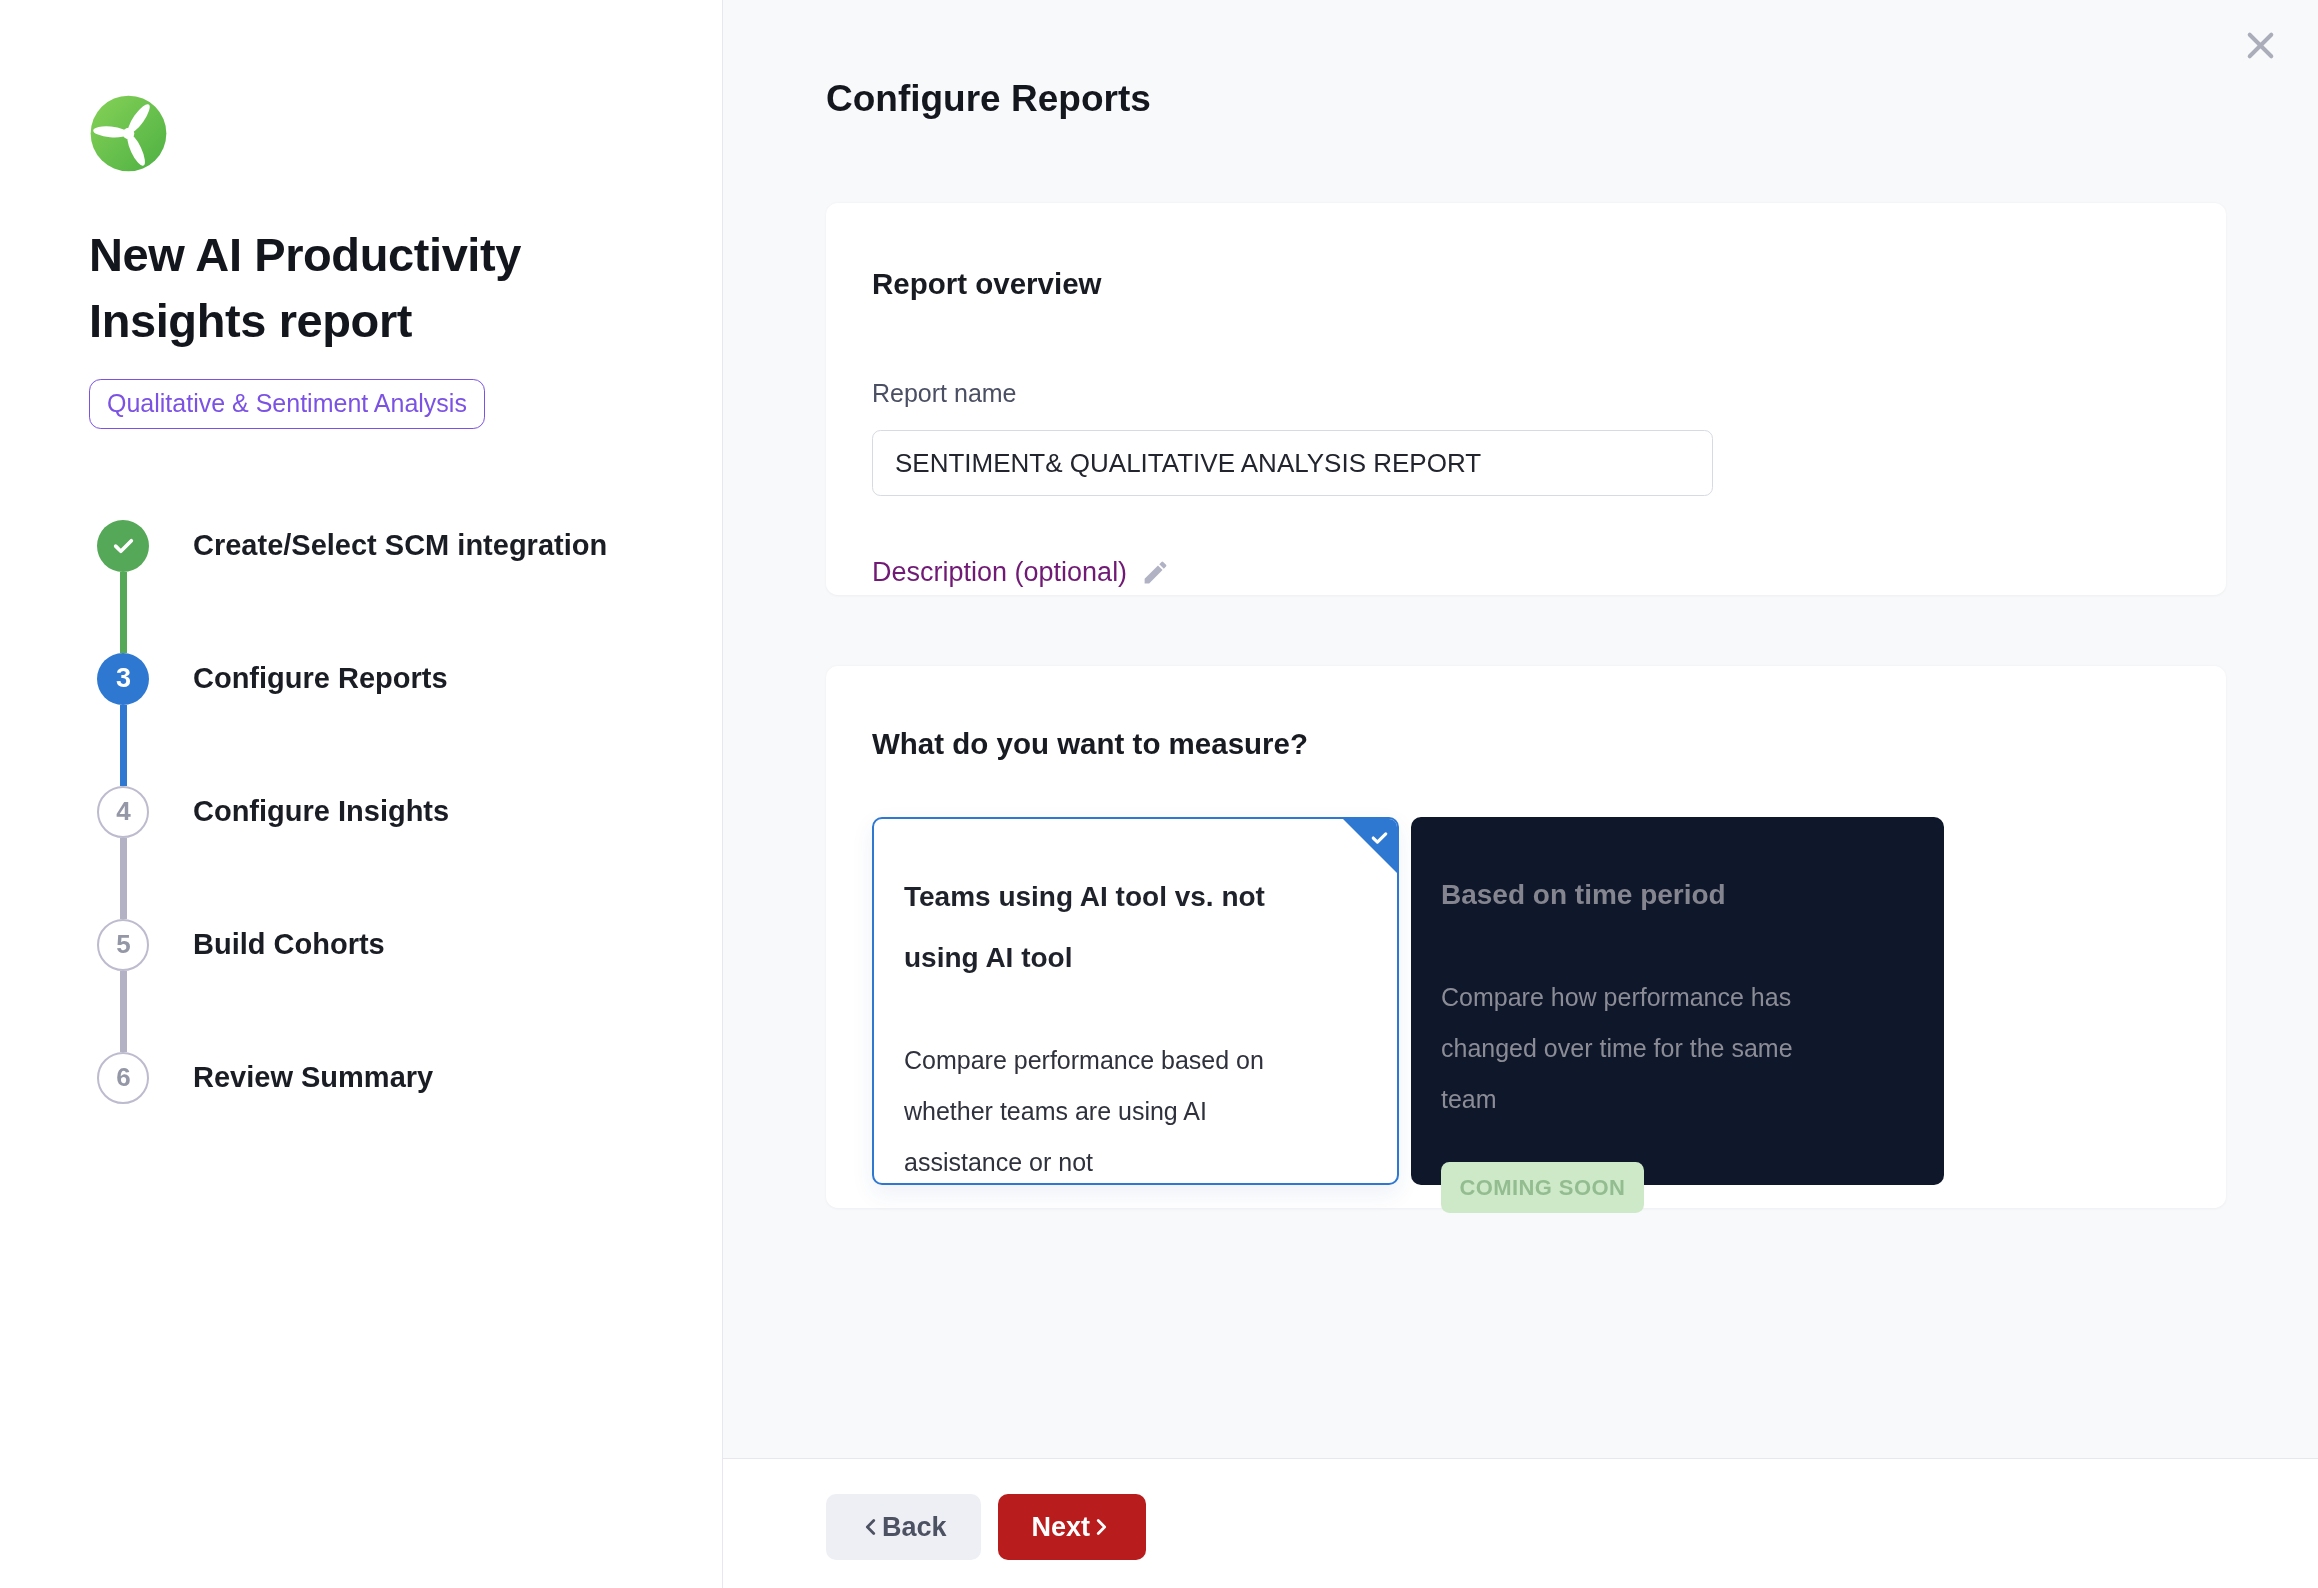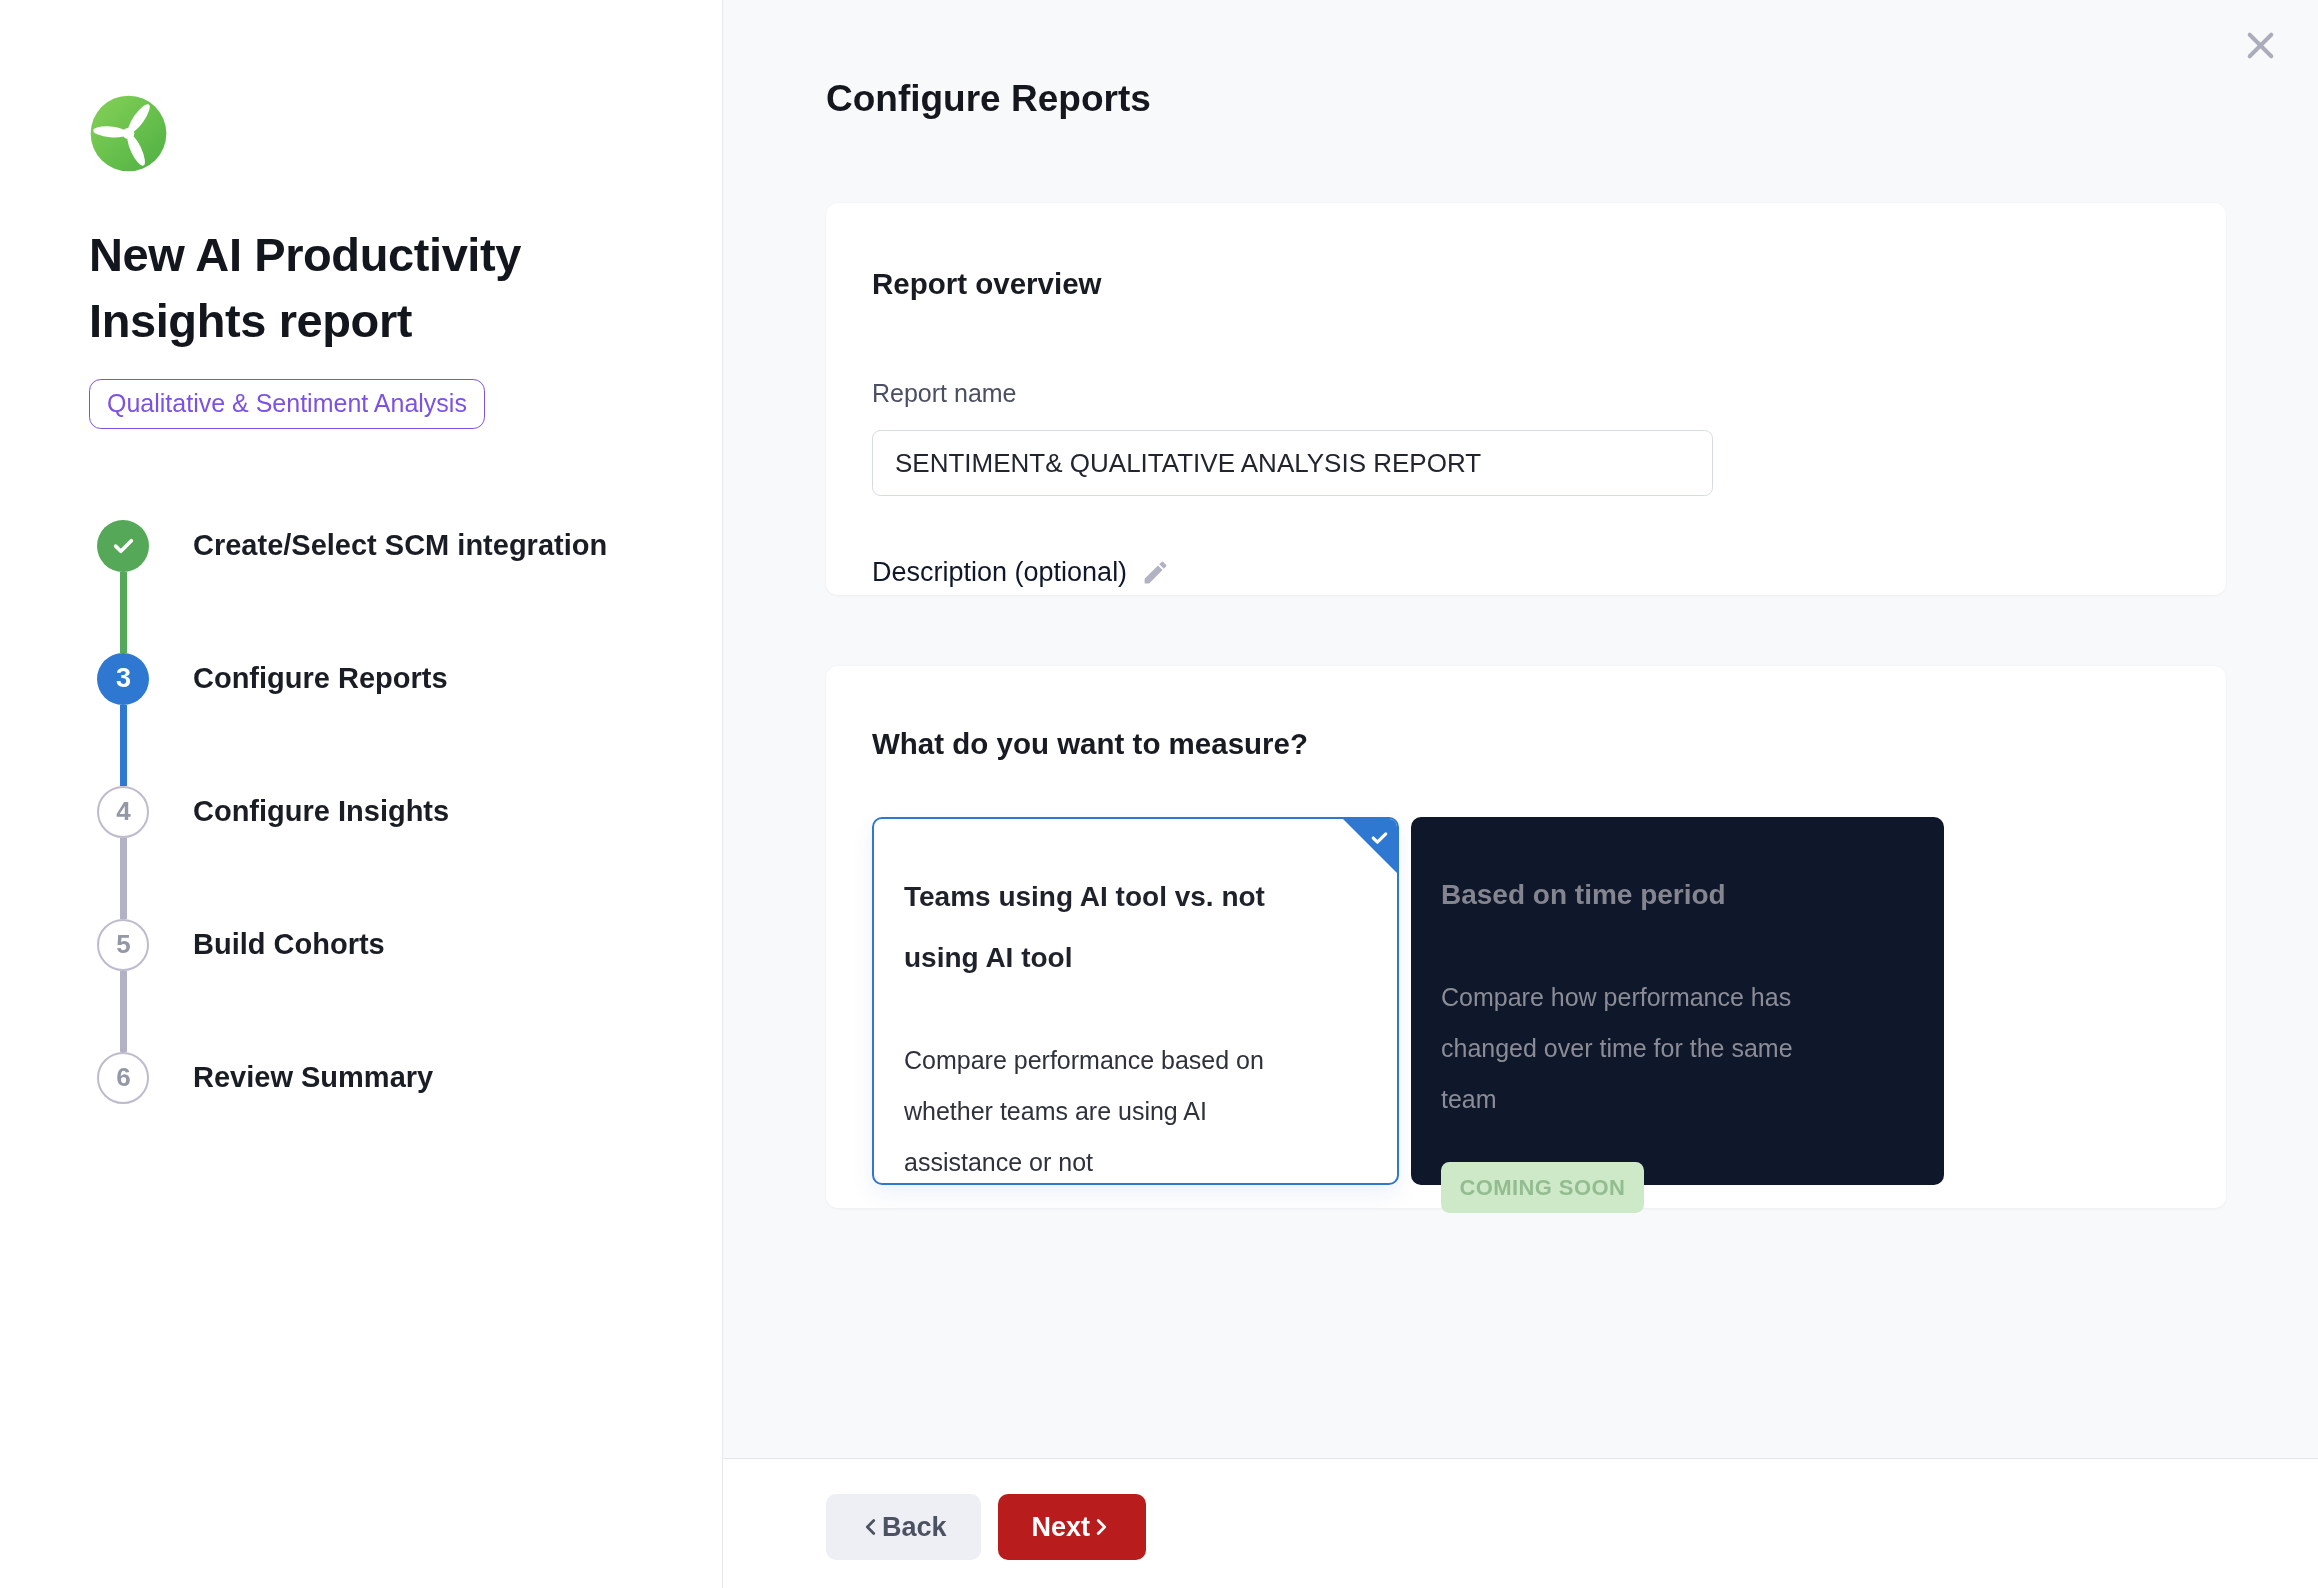--- a/index.html
+++ b/index.html
@@ -43,21 +43,21 @@
 
   .card { width:1400px; margin-left:103px; background:#ffffff; border-radius:11.8px;
           box-shadow:0 0.8px 2.5px rgba(25,30,50,0.05); }
   .card-overview { margin-top:83px; height:392px; padding:64px 46px 0 46px; }
   .card h3 { font-size:29.5px; font-weight:700; color:#191b22; }
   .field-label { display:block; margin-top:78px; font-size:25px; font-weight:500; color:#4b4f63; }
   .name-input { display:block; margin-top:22px; width:841px; height:66px; border:1.7px solid #d8dae3;
                 border-radius:8.4px; background:#ffffff; font-family:"Liberation Sans",sans-serif;
                 font-size:26px; color:#23252e; padding:0 22px; outline:none; }
   .desc-row { margin-top:61px; display:flex; align-items:center; gap:13.5px; cursor:pointer; width:max-content; }
-  .desc-label { font-size:27px; color:#0f172a; }
+  .desc-label { font-size:27px; color:#701a75; }
   .pencil-icon svg { width:29px; height:29px; display:block; }
 
   .card-measure { margin-top:71px; height:542px; padding:61px 46px 0 46px; }
   .options { display:flex; margin-top:56px; gap:12px; }
   .option { border-radius:10px; position:relative; }
   .option-selected { width:527px; height:368px; background:#ffffff; border:2.5px solid #2e78d2;
                      overflow:hidden; padding:47px 30px 0 30px; cursor:pointer;
                      box-shadow:0 8.4px 22px rgba(40,80,160,0.08); }
   .corner-fold { position:absolute; top:0; right:0; width:0; height:0;
                  border-top:54px solid #2e78d2; border-left:54px solid transparent; }

